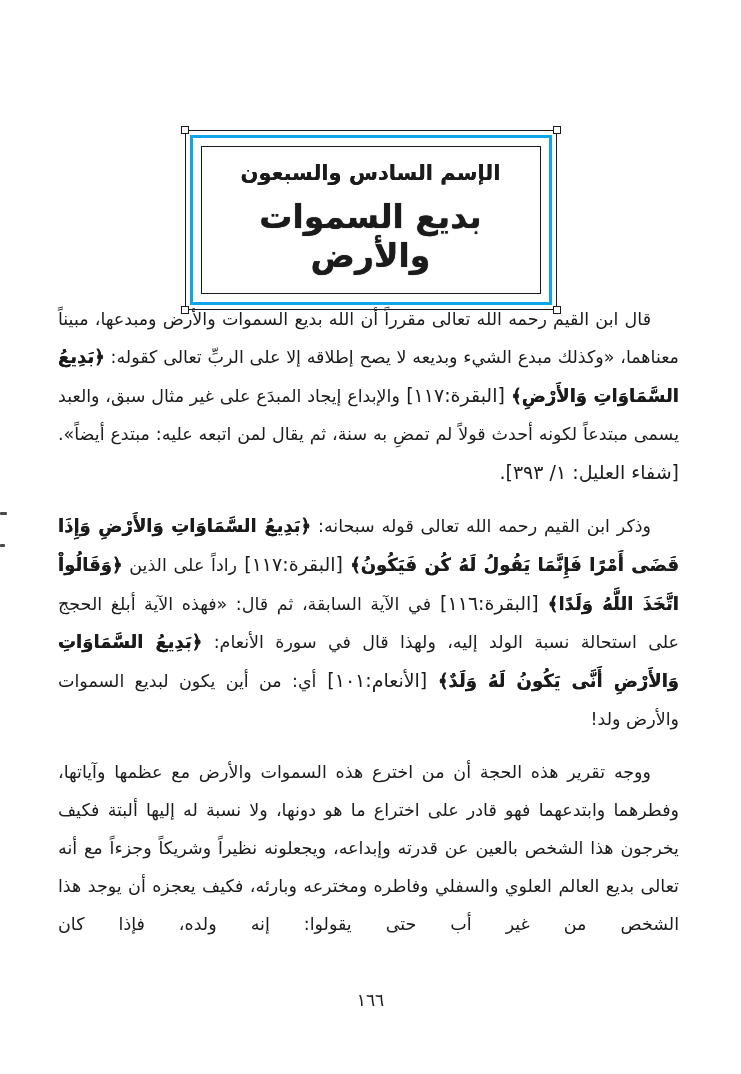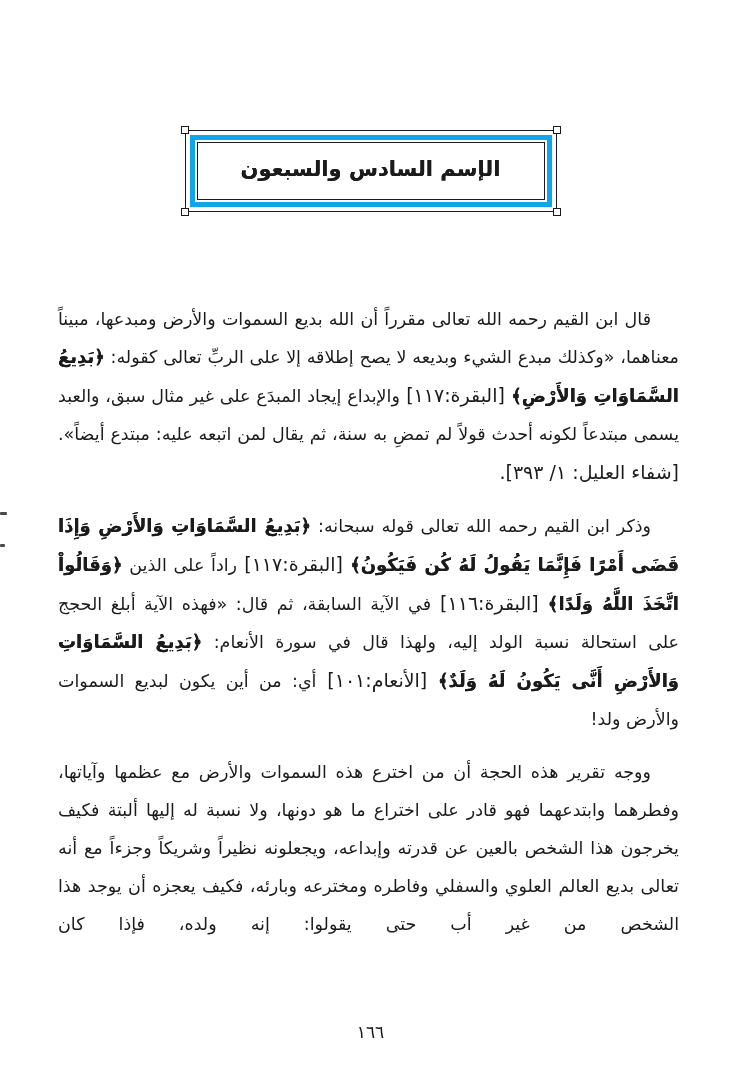--- a/index.html
+++ b/index.html
@@ -23,21 +23,21 @@
     left: 50%;
     transform: translateX(-50%);
     width: 372px;
   }
   .frame-outer {
     border: 1.5px solid #1a1a1a;
     padding: 4px;
     position: relative;
     background: #ffffff;
   }
-  .frame-mid { border: 5px solid #0ea5e9; padding: 2px; }
+  .frame-mid { border: 3px solid #0ea5e9; padding: 8px; }
   .frame-inner { border: 1px solid #1a1a1a; padding: 14px 10px 18px; text-align: center; }
   .corner {
     position: absolute;
     width: 8px; height: 8px;
     background: #ffffff;
     border: 1.5px solid #1a1a1a;
   }
   .c-tl { top: -5px; right: -5px; }
   .c-tr { top: -5px; left: -5px; }
   .c-bl { bottom: -5px; right: -5px; }
@@ -68,21 +68,21 @@
   }
   .para { margin-bottom: 15px; text-indent: 28px; }
   .para.last { text-align-last: justify; margin-bottom: 0; }
   .seg-normal { }
   .seg-quran { font-weight: bold; font-size: 18px; text-shadow: 0 0 0.5px #1a1a1a; }
   .seg-ref { font-size: 19px; }
 
   
   .page-number {
     position: absolute;
-    bottom: 32px;
+    bottom: 64px;
     left: 0; right: 0;
     text-align: center;
     font-size: 17px;
   }
 
   
   .scan-mark { position: absolute; left: 0; background: #4a4a4a; border-radius: 1px; }
   .mark1 { top: 512px; width: 7px; height: 3px; }
   .mark2 { top: 544px; width: 5px; height: 3px; }
 </style>
@@ -96,20 +96,21 @@
 
   <div class="header-frame">
     <div class="frame-outer">
       <span class="corner c-tl"></span>
       <span class="corner c-tr"></span>
       <span class="corner c-bl"></span>
       <span class="corner c-br"></span>
       <div class="frame-mid">
         <div class="frame-inner">
           <div class="title1">الإسم السادس والسبعون</div>
+          <div class="title2">بديع السموات والأرض</div>
         </div>
       </div>
     </div>
   </div>
 
   <div class="body-text">
     <p class="para"><span class="seg-normal">قال ابن القيم رحمه الله تعالى مقرراً أن الله بديع السموات والأرض ومبدعها، مبيناً معناهما، «وكذلك مبدع الشيء وبديعه لا يصح إطلاقه إلا على الربِّ تعالى كقوله: </span><span class="seg-quran">﴿بَدِيعُ السَّمَاوَاتِ وَالأَرْضِ﴾</span><span class="seg-ref"> [البقرة:١١٧] </span><span class="seg-normal">والإبداع إيجاد المبدَع على غير مثال سبق، والعبد يسمى مبتدعاً لكونه أحدث قولاً لم تمضِ به سنة، ثم يقال لمن اتبعه عليه: مبتدع أيضاً». </span><span class="seg-ref">[شفاء العليل: ١/ ٣٩٣].</span></p>
     <p class="para"><span class="seg-normal">وذكر ابن القيم رحمه الله تعالى قوله سبحانه: </span><span class="seg-quran">﴿بَدِيعُ السَّمَاوَاتِ وَالأَرْضِ وَإِذَا قَضَى أَمْرًا فَإِنَّمَا يَقُولُ لَهُ كُن فَيَكُونُ﴾</span><span class="seg-ref"> [البقرة:١١٧] </span><span class="seg-normal">راداً على الذين </span><span class="seg-quran">﴿وَقَالُواْ اتَّخَذَ اللَّهُ وَلَدًا﴾</span><span class="seg-ref"> [البقرة:١١٦] </span><span class="seg-normal">في الآية السابقة، ثم قال: «فهذه الآية أبلغ الحجج على استحالة نسبة الولد إليه، ولهذا قال في سورة الأنعام: </span><span class="seg-quran">﴿بَدِيعُ السَّمَاوَاتِ وَالأَرْضِ أَنَّى يَكُونُ لَهُ وَلَدٌ﴾</span><span class="seg-ref"> [الأنعام:١٠١] </span><span class="seg-normal">أي: من أين يكون لبديع السموات والأرض ولد!</span></p>
     <p class="para last"><span class="seg-normal">ووجه تقرير هذه الحجة أن من اخترع هذه السموات والأرض مع عظمها وآياتها، وفطرهما وابتدعهما فهو قادر على اختراع ما هو دونها، ولا نسبة له إليها ألبتة فكيف يخرجون هذا الشخص بالعين عن قدرته وإبداعه، ويجعلونه نظيراً وشريكاً وجزءاً مع أنه تعالى بديع العالم العلوي والسفلي وفاطره ومخترعه وبارئه، فكيف يعجزه أن يوجد هذا الشخص من غير أب حتى يقولوا: إنه ولده، فإذا كان</span></p>
   </div>

